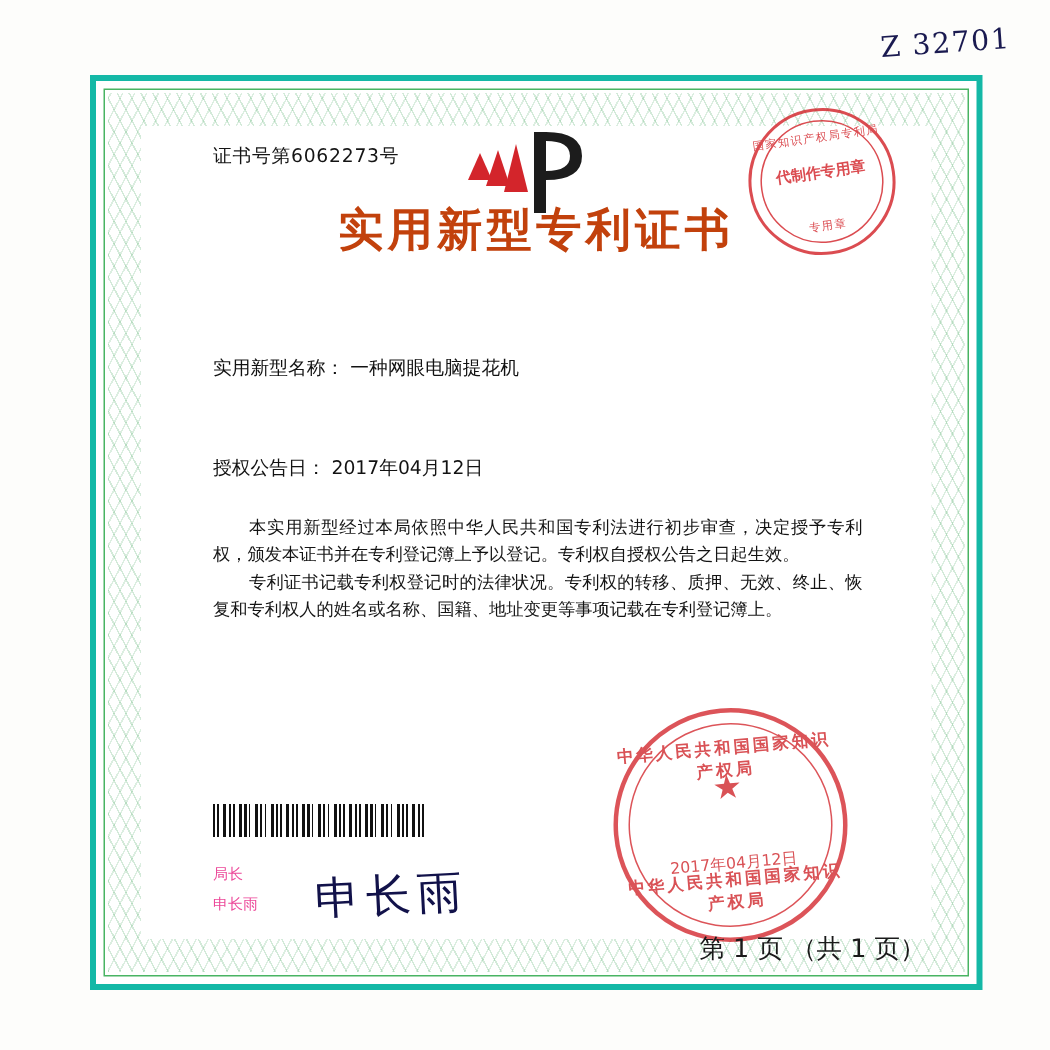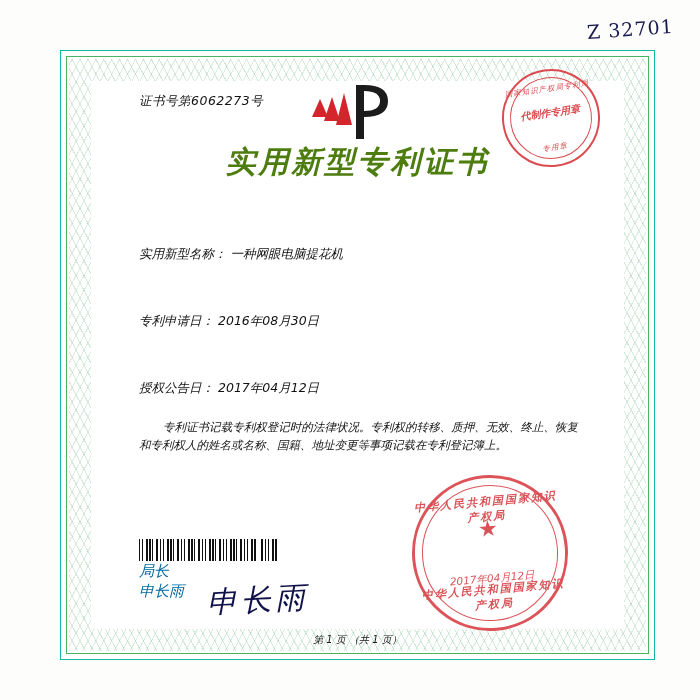--- a/index.html
+++ b/index.html
@@ -30,25 +30,24 @@
     letter-spacing: 1px;
     transform: rotate(-4deg);
   }
   
   .cert {
     position: absolute;
     left: 60px;
     top: 50px;
     width: 595px;
     height: 610px;
-    border: 1px solid #14b8a6;
+    border: 4px solid #14b8a6;
     box-sizing: border-box;
     background: #ffffff;
     overflow: hidden;
-    font-style: italic;
   }
   .cert::before {
     content: "";
     position: absolute;
     left: 5px; top: 5px; right: 5px; bottom: 5px;
     border: 1px solid #49b463;
     pointer-events: none;
   }
   .guilloche {
     position: absolute;
@@ -125,22 +124,22 @@
     line-height: 11px;
     font-weight: bold;
   }
   
   .title {
     text-align: center;
     font-family: "DejaVu Serif", "Liberation Serif", serif;
     font-weight: bold;
     font-size: 30px;
     letter-spacing: 3px;
-    color: #4d7c0f;
-    margin-top: 32px;
+    color: #c2410c;
+    margin-top: 20px;
   }
   
   .fields {
     margin-top: 34px;
     padding-left: 44px;
     padding-right: 30px;
   }
   .field-row {
     font-size: 12.5px;
     color: #121212;
@@ -180,24 +179,24 @@
     height: 22px;
     background: repeating-linear-gradient(90deg,
       #111 0px, #111 1.5px, #fff 1.5px, #fff 3px,
       #111 3px, #111 4px, #fff 4px, #fff 7px,
       #111 7px, #111 9px, #fff 9px, #fff 10.5px);
   }
   
   .sign-block {
     position: absolute;
     left: 44px;
-    bottom: 44px;
-    font-size: 15px;
+    bottom: 28px;
+    font-size: 10px;
     line-height: 20px;
-    color: #0369a1;
+    color: #ec4899;
   }
   .signature {
     position: absolute;
     left: 112px;
     bottom: 24px;
     font-family: "DejaVu Serif", "Liberation Serif", serif;
     font-size: 30px;
     color: #12124a;
     letter-spacing: 4px;
     transform: rotate(-3deg);
@@ -253,22 +252,22 @@
     bottom: 42px;
     text-align: center;
     font-size: 10.5px;
     font-family: "DejaVu Sans", "Liberation Sans", sans-serif;
   }
   
   .page-footer {
     position: absolute;
     left: 0; right: 0;
     bottom: -2px;
-    text-align: center;
-    font-size: 10px;
+    text-align: right;
+    font-size: 17px;
     color: #1a1a1a;
   }
 </style>
 </head>
 <body>
 
 <div class="page">
 
   <div class="handwriting-top">Z 32701</div>
 
@@ -298,30 +297,27 @@
       </div>
 
       <div class="title">实用新型专利证书</div>
 
       <div class="fields">
         <div class="field-row">
           <span class="field-label">实用新型名称：</span>
           <span class="field-value">一种网眼电脑提花机</span>
         </div>
         <div class="field-row">
-          <span class="field-label">专利申请日：</span>
-          <span class="field-value">2016年08月30日</span>
-        </div>
-        <div class="field-row">
           <span class="field-label">授权公告日：</span>
           <span class="field-value">2017年04月12日</span>
         </div>
       </div>
 
       <div class="paragraphs">
+        <p class="para">本实用新型经过本局依照中华人民共和国专利法进行初步审查，决定授予专利权，颁发本证书并在专利登记簿上予以登记。专利权自授权公告之日起生效。</p>
         <p class="para">专利证书记载专利权登记时的法律状况。专利权的转移、质押、无效、终止、恢复和专利权人的姓名或名称、国籍、地址变更等事项记载在专利登记簿上。</p>
       </div>
 
       <div class="barcode"></div>
 
       <div class="sign-block">
         <div>局长</div>
         <div>申长雨</div>
       </div>
 

